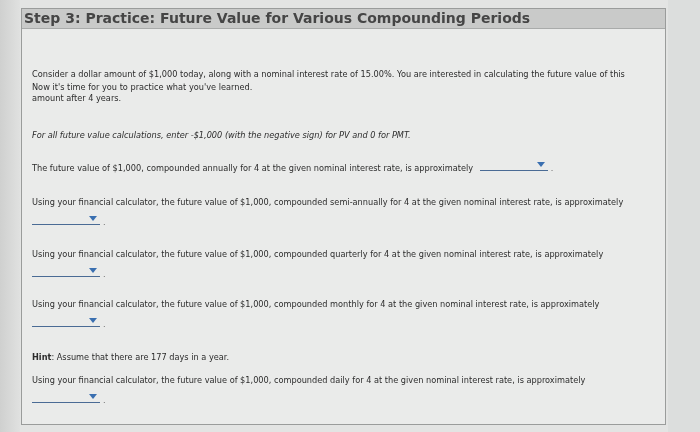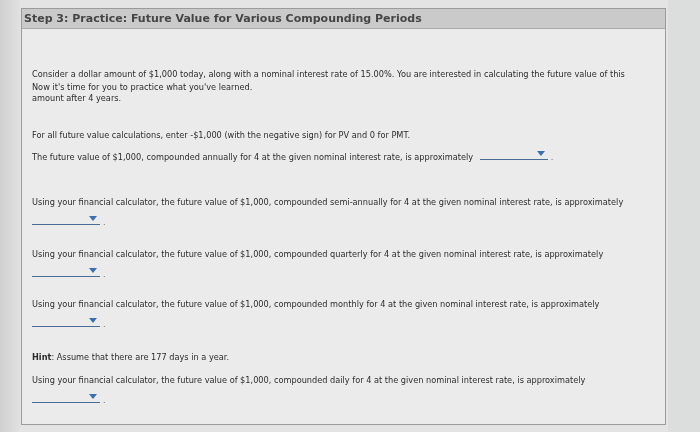--- a/index.html
+++ b/index.html
@@ -22,32 +22,32 @@
     position: absolute; left: 21px; top: 8px; width: 645px; height: 417px;
     background: #eaebea;
     border: 1px solid #9a9c9b;
     box-sizing: border-box;
   }
   .panel-header {
     height: 19px;
     background: #c9cac9;
     border-bottom: 1px solid #a9abaa;
     font-weight: bold;
-    font-size: 11px;
+    font-size: 14px;
     color: #454545;
     line-height: 19px;
     padding-left: 2px;
   }
   .panel-body {
     padding: 0 10px 0 10px;
     font-size: 8.2px;
     color: #2c2c2c;
   }
   .p { position: absolute; left: 10px; white-space: nowrap; }
-  .italic { }
+  .italic { font-style: italic; }
   .b { font-weight: bold; }
   .dropdown {
     display: inline-block; position: relative;
     width: 68px; height: 10px;
     border-bottom: 1px solid #4a6b95;
     vertical-align: baseline;
     margin-left: 4px;
   }
   .dropdown .arrow {
     position: absolute; right: 3px; top: 2px;
@@ -66,21 +66,21 @@
 
 <div class="panel">
   <div class="panel-header">Step 3: Practice: Future Value for Various Compounding Periods</div>
 
   <div class="panel-body">
     <div class="p" style="top:36px;margin-top:37px;">Now it's time for you to practice what you've learned.</div>
     <div class="p" style="top:60px;">Consider a dollar amount of $1,000 today, along with a nominal interest rate of 15.00%. You are interested in calculating the future value of this</div>
     <div class="p" style="top:84px;text-align:right;">amount after 4 years.</div>
     <div class="p italic" style="top:121px;">For all future value calculations, enter -$1,000 (with the negative sign) for PV and 0 for PMT.</div>
 
-    <div class="p" style="top:140px;">
+    <div class="p" style="top:151px;">
       <span>The future value of $1,000, compounded annually for 4 at the given nominal interest rate, is approximately</span>
       <span class="dropdown">
         <span class="arrow"></span>
       </span><span class="period">.</span>
     </div>
 
     <div class="p" style="top:188px;">
       <span>Using your financial calculator, the future value of $1,000, compounded semi-annually for 4 at the given nominal interest rate, is approximately</span>
     </div>
     <div class="p" style="top:205px; left:6px;">

